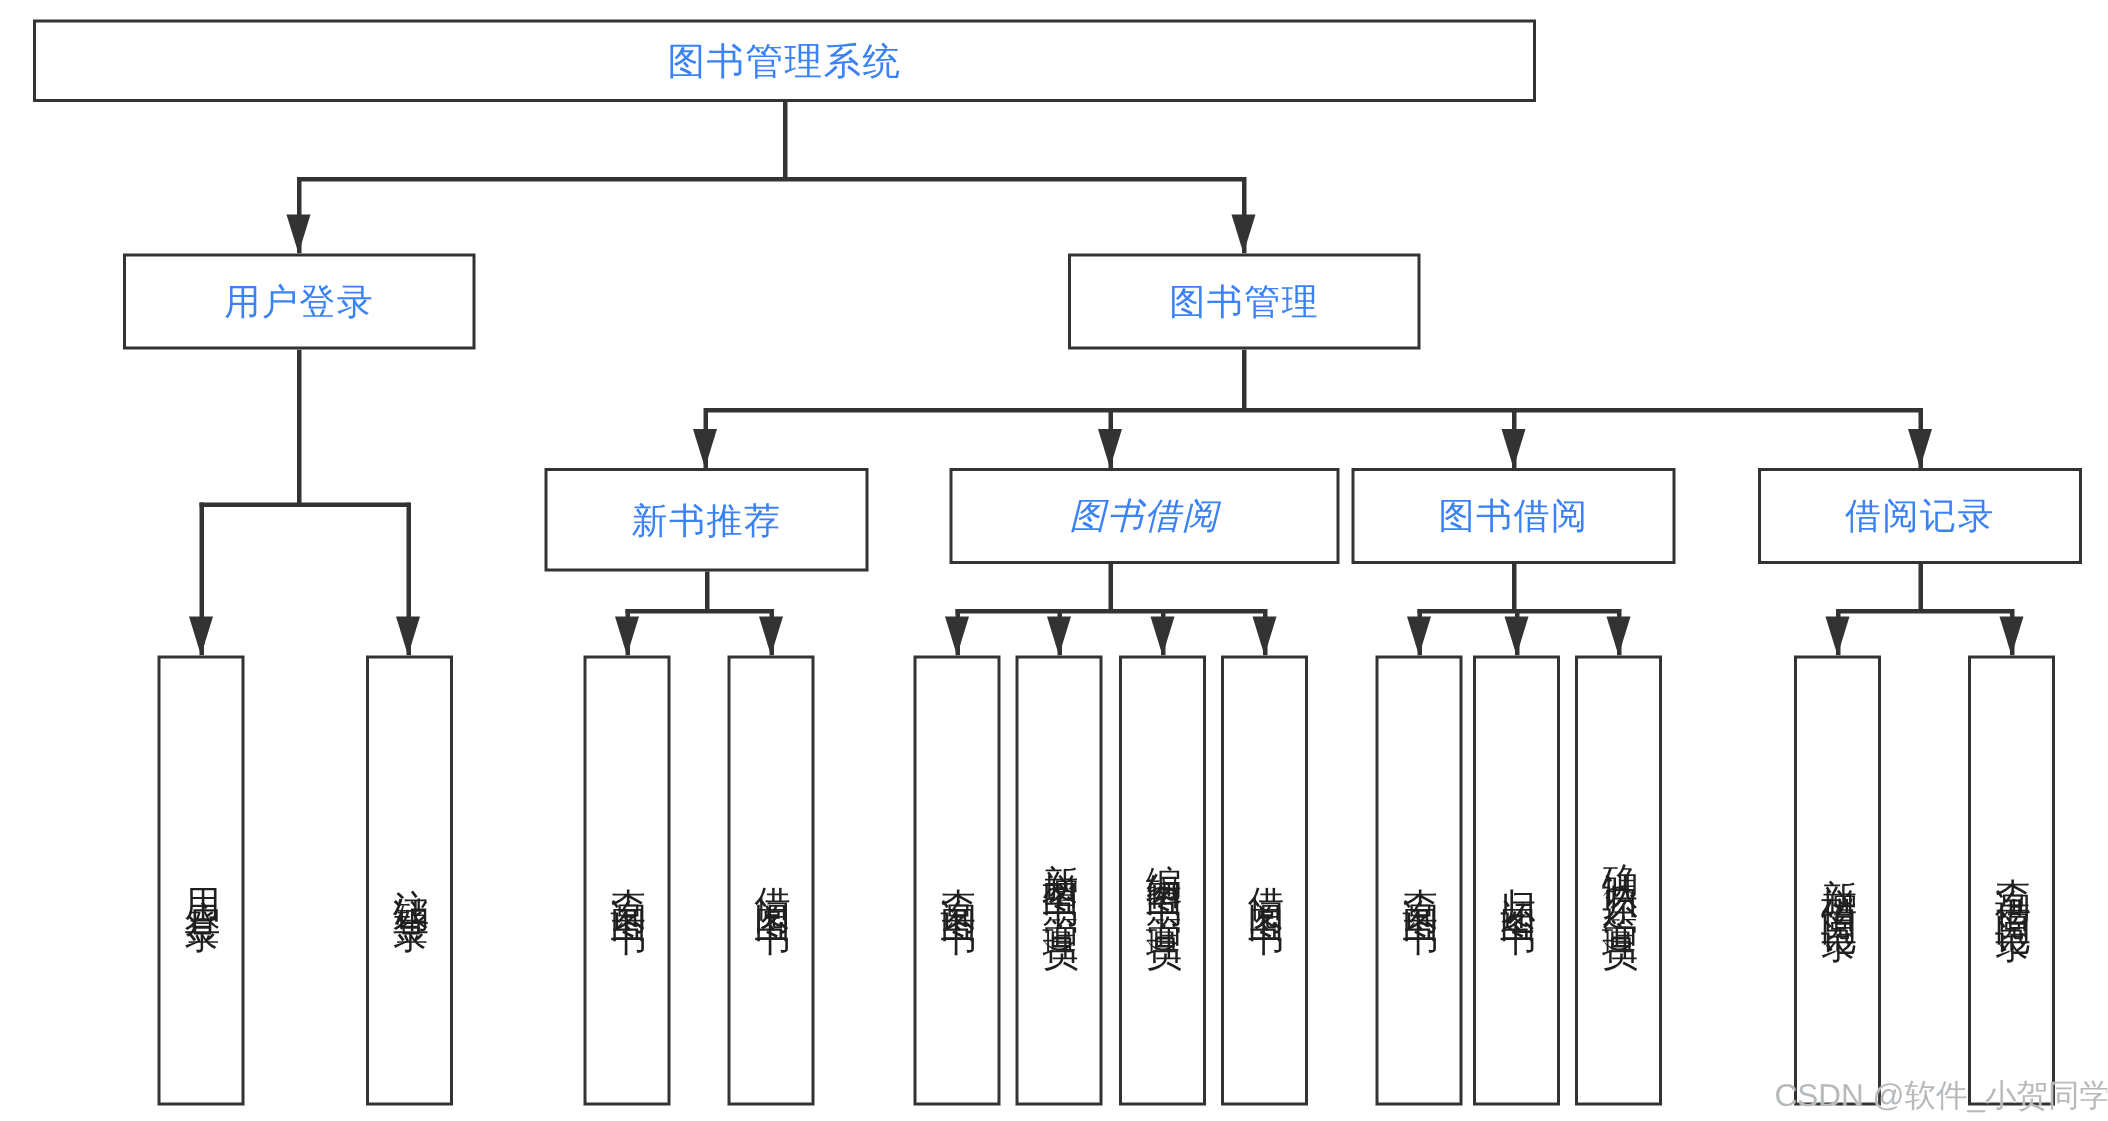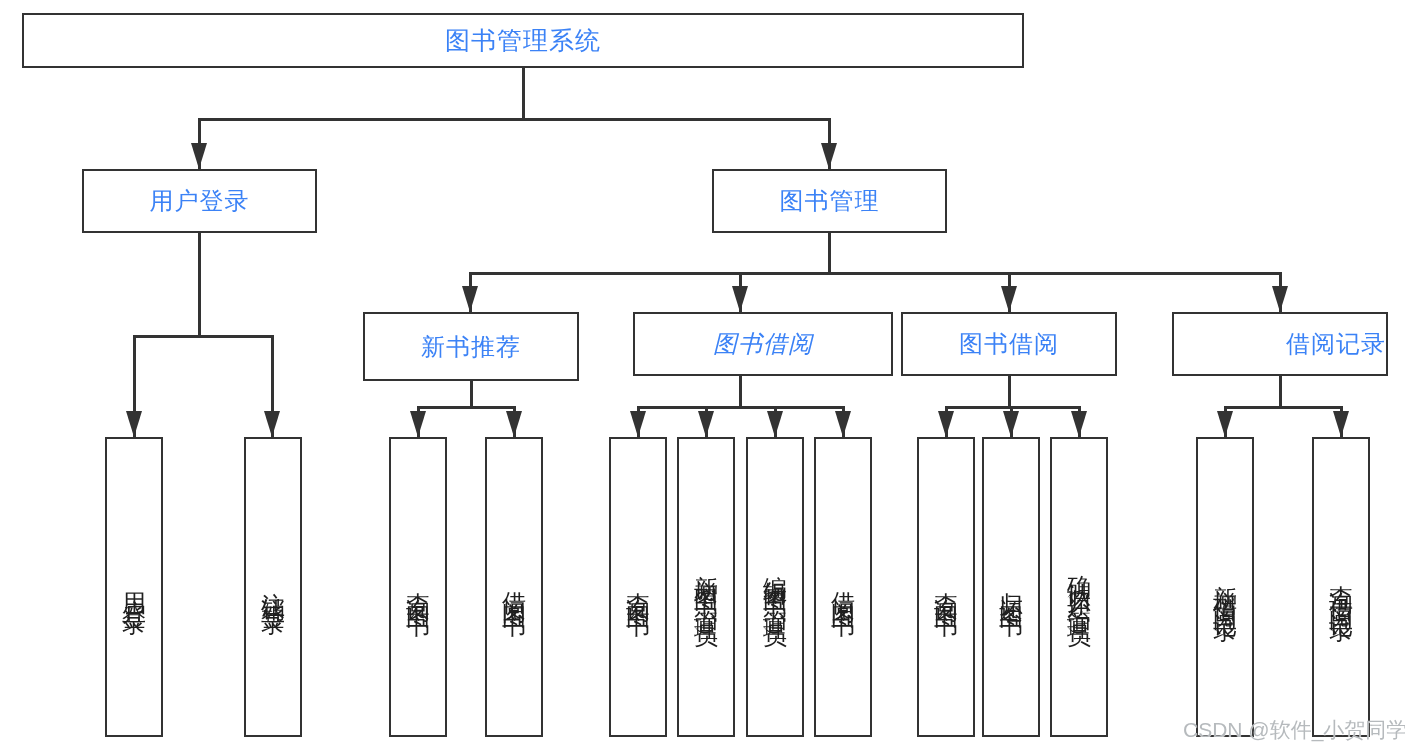--- a/index.html
+++ b/index.html
@@ -76,21 +76,21 @@
 
   <div class="box" style="left:363px;top:312px;width:216px;height:69px;">
     <span class="hlabel">新书推荐</span>
   </div>
   <div class="box" style="left:633px;top:312px;width:260px;height:64px;font-style:italic;">
     <span class="hlabel">图书借阅</span>
   </div>
   <div class="box" style="left:901px;top:312px;width:216px;height:64px;">
     <span class="hlabel">图书借阅</span>
   </div>
-  <div class="box" style="left:1172px;top:312px;width:216px;height:64px;justify-content:flex-end;">
+  <div class="box" style="left:1172px;top:312px;width:216px;height:64px;">
     <span class="hlabel">借阅记录</span>
   </div>
 
   <div class="vline" style="left:470px;top:376px;height:31px;"></div>
   <div class="hline" style="left:417px;top:406px;width:98px;"></div>
   <div class="vline" style="left:417px;top:406px;height:31px;"></div>
   <div class="arrow" style="left:410px;top:411px;"></div>
   <div class="vline" style="left:513px;top:406px;height:31px;"></div>
   <div class="arrow" style="left:506px;top:411px;"></div>
 

